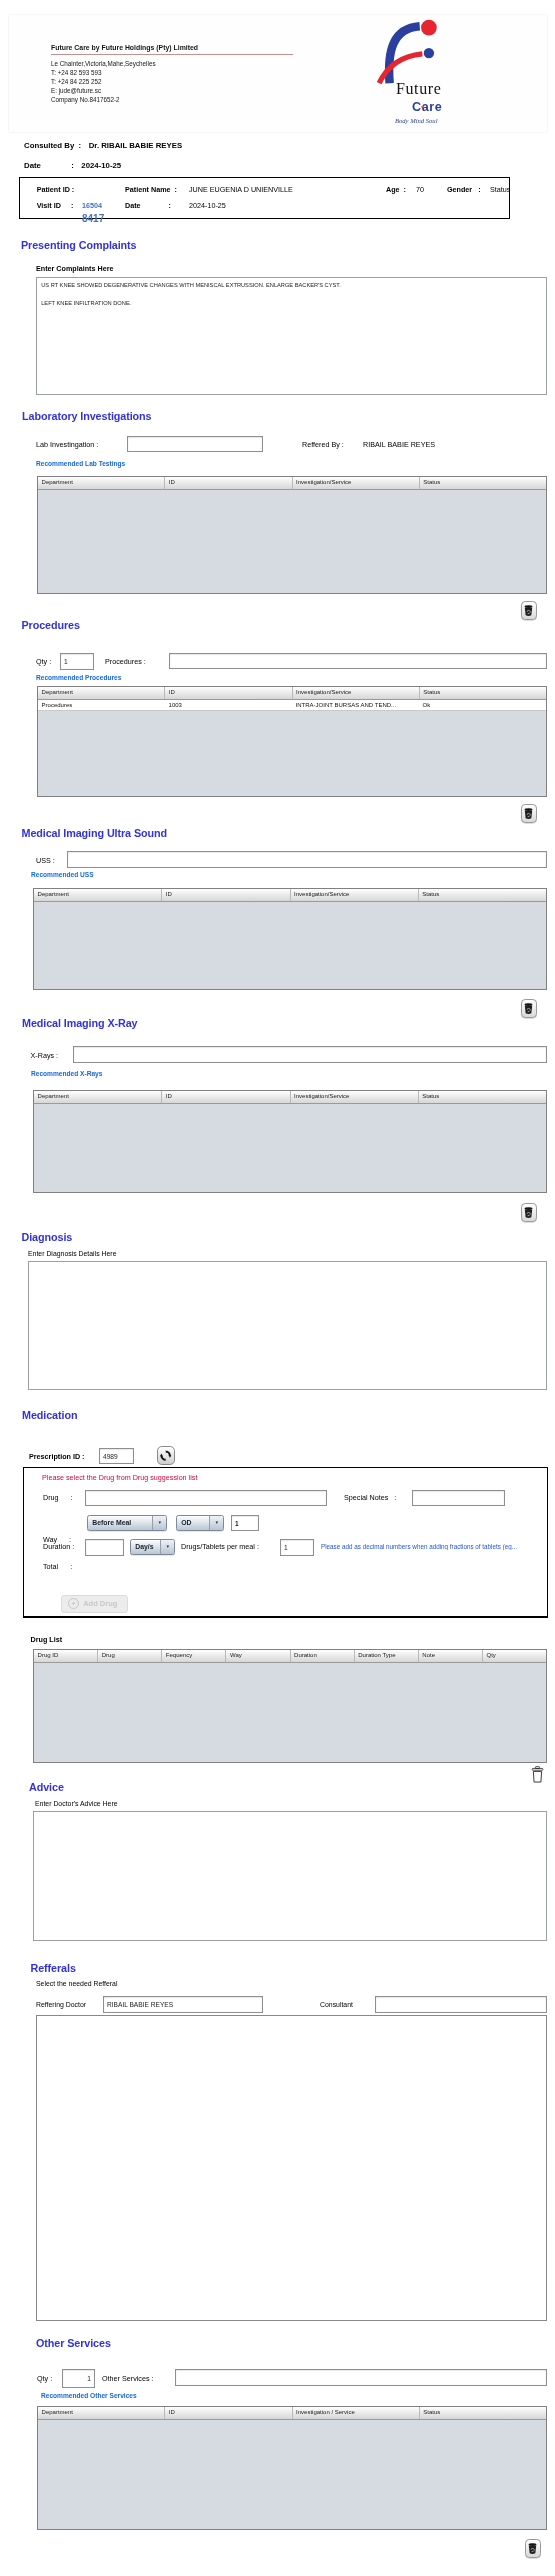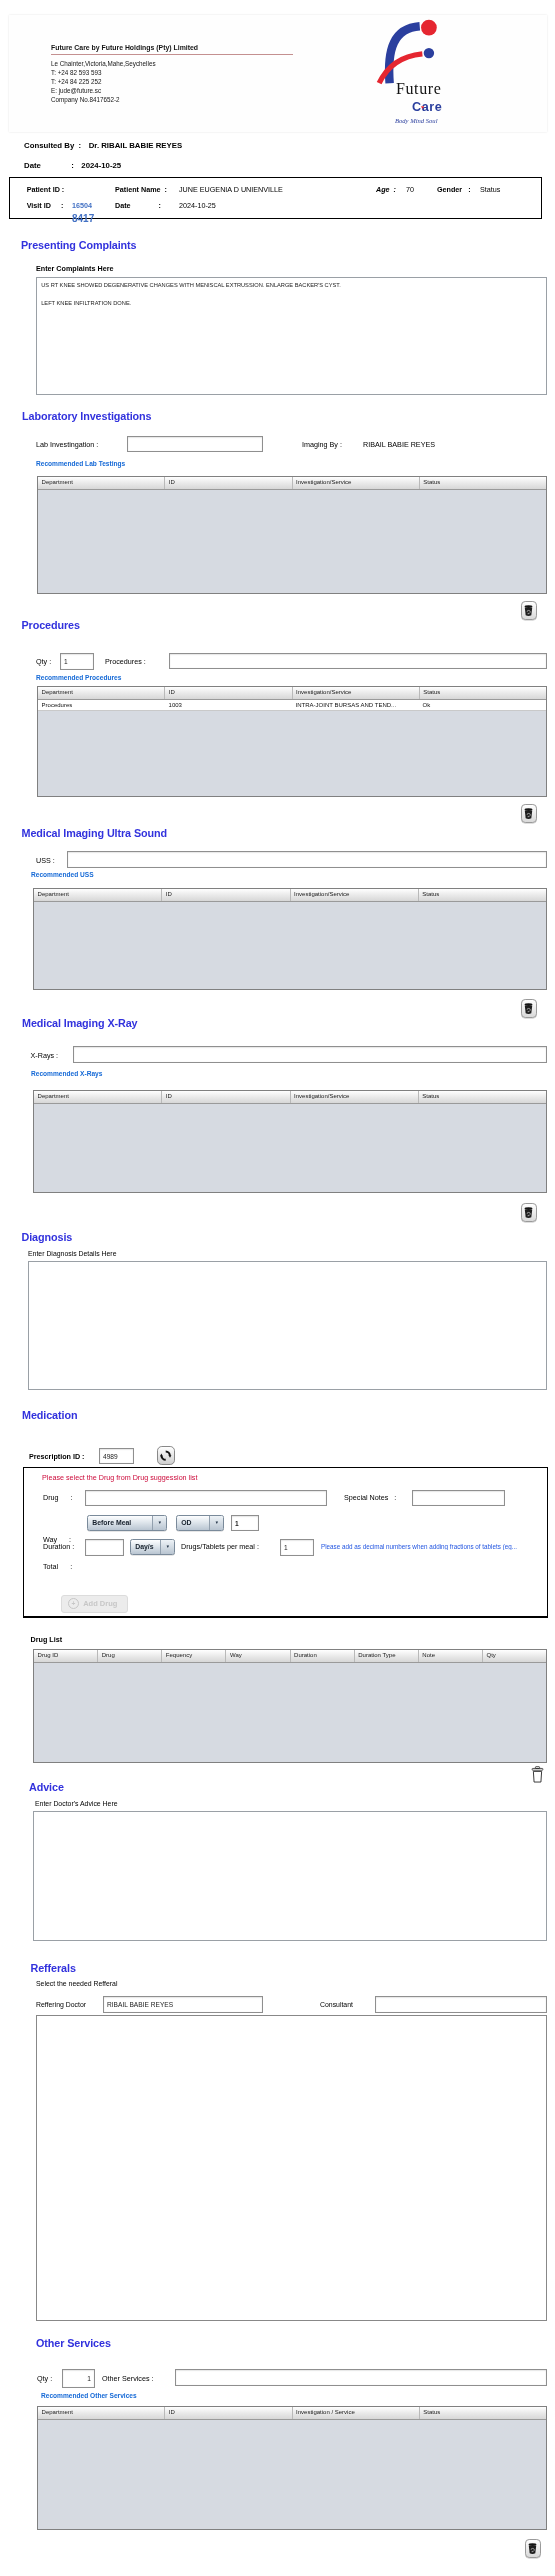--- a/index.html
+++ b/index.html
@@ -58,21 +58,21 @@
                 align-items:center;justify-content:center;font-size:6.6px;line-height:1;}
   
   .card{position:absolute;left:9px;top:15px;width:538px;height:117px;background:#fefefe;
         box-shadow:0 0 1.8px rgba(0,0,0,.12);}
   .cotitle{font-size:6.9px;font-weight:bold;color:#161616;}
   .coline{font-size:6.3px;color:#161616;}
   .titleline{position:absolute;height:1.2px;background:#c49090;}
   .logo-future{font-family:"Liberation Serif","DejaVu Serif",serif;font-size:16px;color:#141414;letter-spacing:0.6px;}
   .logo-care{font-size:12.6px;font-weight:bold;color:#2b3f9e;letter-spacing:0.6px;}
   .logo-tag{font-family:"Liberation Serif","DejaVu Serif",serif;font-style:italic;font-size:6.6px;color:#2b3f9e;}
-  .pbox{position:absolute;left:9px;top:177px;width:533px;height:42px;border:1.2px solid #000;background:#fff;box-sizing:border-box;}
+  .pbox{position:absolute;left:19px;top:177px;width:491px;height:42px;border:1.2px solid #000;background:#fff;box-sizing:border-box;}
 </style>
 </head>
 <body>
 
 <div id="canvas">
 
   <div class="card">
     <span class="abs cotitle" style="left:42px;top:29px;">Future Care by Future Holdings (Pty) Limited</span>
     <div class="titleline" style="left:42px;top:39px;width:242px;"></div>
     <span class="abs coline" style="left:42px;top:45px;">Le Chainter,Victoria,Mahe,Seychelles</span>
@@ -102,40 +102,40 @@
   <div class="abs" style="left:24px;top:159px;">
     <span class="blbl pre" style="font-size:7.8px;">Date              :</span>
     <span class="blbl" style="font-size:7.8px;padding-left:4.8px;">2024-10-25</span>
   </div>
 
   <div class="pbox">
     <span class="abs blbl pre" style="left:16.7px;top:6.6px;">Patient ID :</span>
     <span class="abs idblue" style="left:62px;top:6.6px;font-size:10px;margin-top:28px;">8417</span>
     <span class="abs blbl pre" style="left:105px;top:6.6px;">Patient Name  :</span>
     <span class="abs lbl" style="left:169px;top:6.6px;">JUNE EUGENIA D UNIENVILLE</span>
-    <span class="abs blbl pre" style="left:366px;top:6.6px;font-style:italic;">Age  :</span>
+    <span class="abs blbl pre" style="left:366px;top:6.6px;">Age  :</span>
     <span class="abs lbl" style="left:396px;top:6.6px;">70</span>
     <span class="abs blbl pre" style="left:427px;top:6.6px;">Gender   :</span>
     <span class="abs lbl" style="left:470px;top:6.6px;">Status</span>
     <span class="abs blbl pre" style="left:16.7px;top:23px;">Visit ID     :</span>
     <span class="abs idblue" style="left:62px;top:23px;font-size:7.2px;">16504</span>
     <span class="abs blbl pre" style="left:105px;top:23px;">Date              :</span>
     <span class="abs lbl" style="left:169px;top:23px;">2024-10-25</span>
   </div>
 
   <span class="abs h1" style="left:21px;top:239px;">Presenting Complaints</span>
   <span class="abs blbl" style="left:36px;top:264px;">Enter Complaints Here</span>
   <textarea class="ta" style="left: 36px; top: 277px; width: 511px; height: 118px;">US RT KNEE SHOWED DEGENERATIVE CHANGES WITH MENISCAL EXTRUSSION. ENLARGE BACKER'S CYST.
 
 LEFT KNEE INFILTRATION DONE.</textarea>
 
   <span class="abs h1" style="left:22px;top:410px;">Laboratory  Investigations</span>
   <span class="abs lbl pre" style="left:36px;top:440px;">Lab Investingation :</span>
   <input class="inp" style="left: 127px; top: 436px; width: 136px; height: 15.5px;" value="">
-  <span class="abs lbl pre" style="left:302px;top:440px;">Imaging By :</span>
+  <span class="abs lbl pre" style="left:302px;top:440px;">Reffered By :</span>
   <span class="abs lbl" style="left:363px;top:440px;">RIBAIL BABIE REYES</span>
   <span class="abs link" style="left:36px;top:460px;">Recommended Lab Testings</span>
   <div class="tbl" style="left:37px;top:476px;width:510px;height:118px;">
     <div class="tbl-head">
         <div class="cell">Department</div>
         <div class="cell">ID</div>
         <div class="cell">Investigation/Service</div>
         <div class="cell">Status</div>
       </div>
     <div class="tbl-body"></div>

